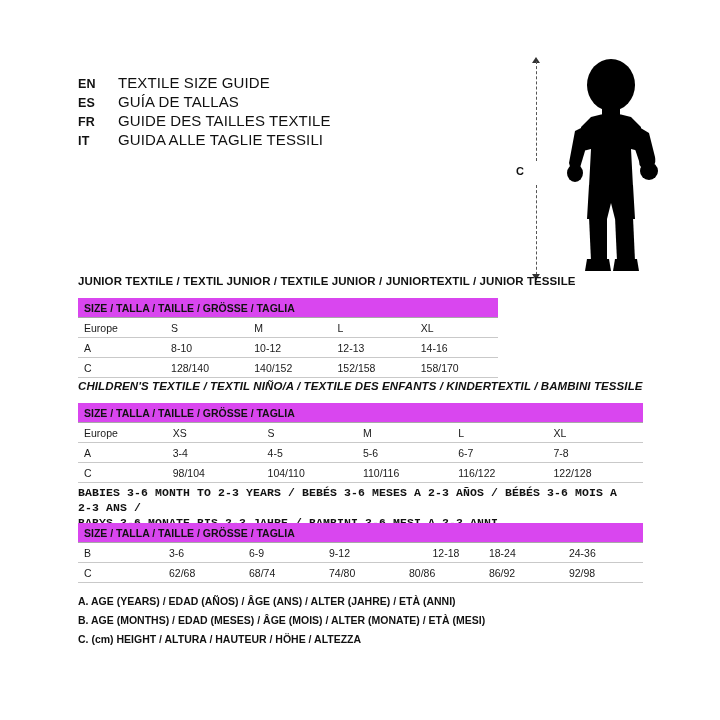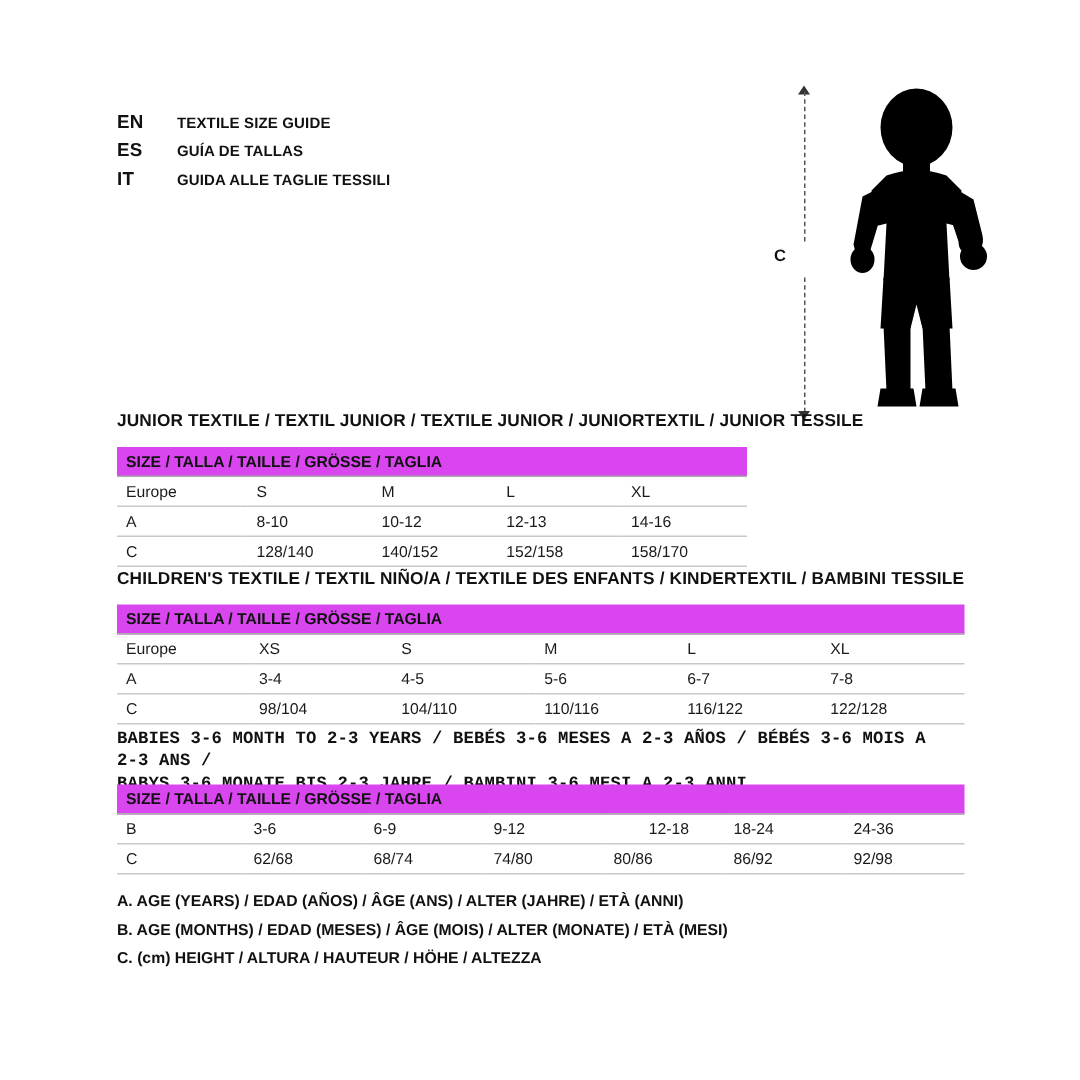--- a/index.html
+++ b/index.html
@@ -35,22 +35,22 @@
     margin-bottom: 1px;
   }
   .lang-code {
     width: 40px;
     font-size: 12.5px;
     font-weight: bold;
     letter-spacing: 0.2px;
     color: #111;
   }
   .lang-text {
-    font-size: 10px;
-    font-weight: bold;
+    font-size: 15px;
+    font-weight: normal;
     letter-spacing: 0.1px;
     color: #111;
   }
 
   
   .figure-wrap {
     position: absolute;
     left: 500px;
     top: 55px;
     width: 180px;
@@ -139,20 +139,24 @@
 <div class="page">
 
   <div class="lang-block">
     <div class="lang-row">
       <span class="lang-code">EN</span>
       <span class="lang-text">TEXTILE SIZE GUIDE</span>
     </div>
     <div class="lang-row">
       <span class="lang-code">ES</span>
       <span class="lang-text">GUÍA DE TALLAS</span>
+    </div>
+    <div class="lang-row">
+      <span class="lang-code">FR</span>
+      <span class="lang-text">GUIDE DES TAILLES TEXTILE</span>
     </div>
     <div class="lang-row">
       <span class="lang-code">IT</span>
       <span class="lang-text">GUIDA ALLE TAGLIE TESSILI</span>
     </div>
   </div>
 
   <div class="figure-wrap">
     <span class="figure-label">C</span>
     <span class="arrow arrow-up"></span>
@@ -209,21 +213,21 @@
     <tr>
       <td>C</td>
       <td>128/140</td>
       <td>140/152</td>
       <td>152/158</td>
       <td>158/170</td>
     </tr>
   </tbody>
     </table>
 
-  <div class="section-title" style="left:78px; top:379px;">CHILDREN'S TEXTILE / TEXTIL NIÑO/A / TEXTILE DES ENFANTS / KINDERTEXTIL / BAMBINI TESSILE</div>
+  <div class="section-title" style="left:78px; top:379px;font-style:italic;">CHILDREN'S TEXTILE / TEXTIL NIÑO/A / TEXTILE DES ENFANTS / KINDERTEXTIL / BAMBINI TESSILE</div>
 
   <table class="size-table" style="left:78px; top:403px; width:565px;">
     <tbody>
         <tr class="hdr">
       <td colspan="6">SIZE / TALLA / TAILLE / GRÖSSE / TAGLIA</td>
     </tr>
     <tr class="sub">
       <td style="width:88px;">Europe</td>
       <td style="width:95px;">XS</td>
       <td style="width:95px;">S</td>

